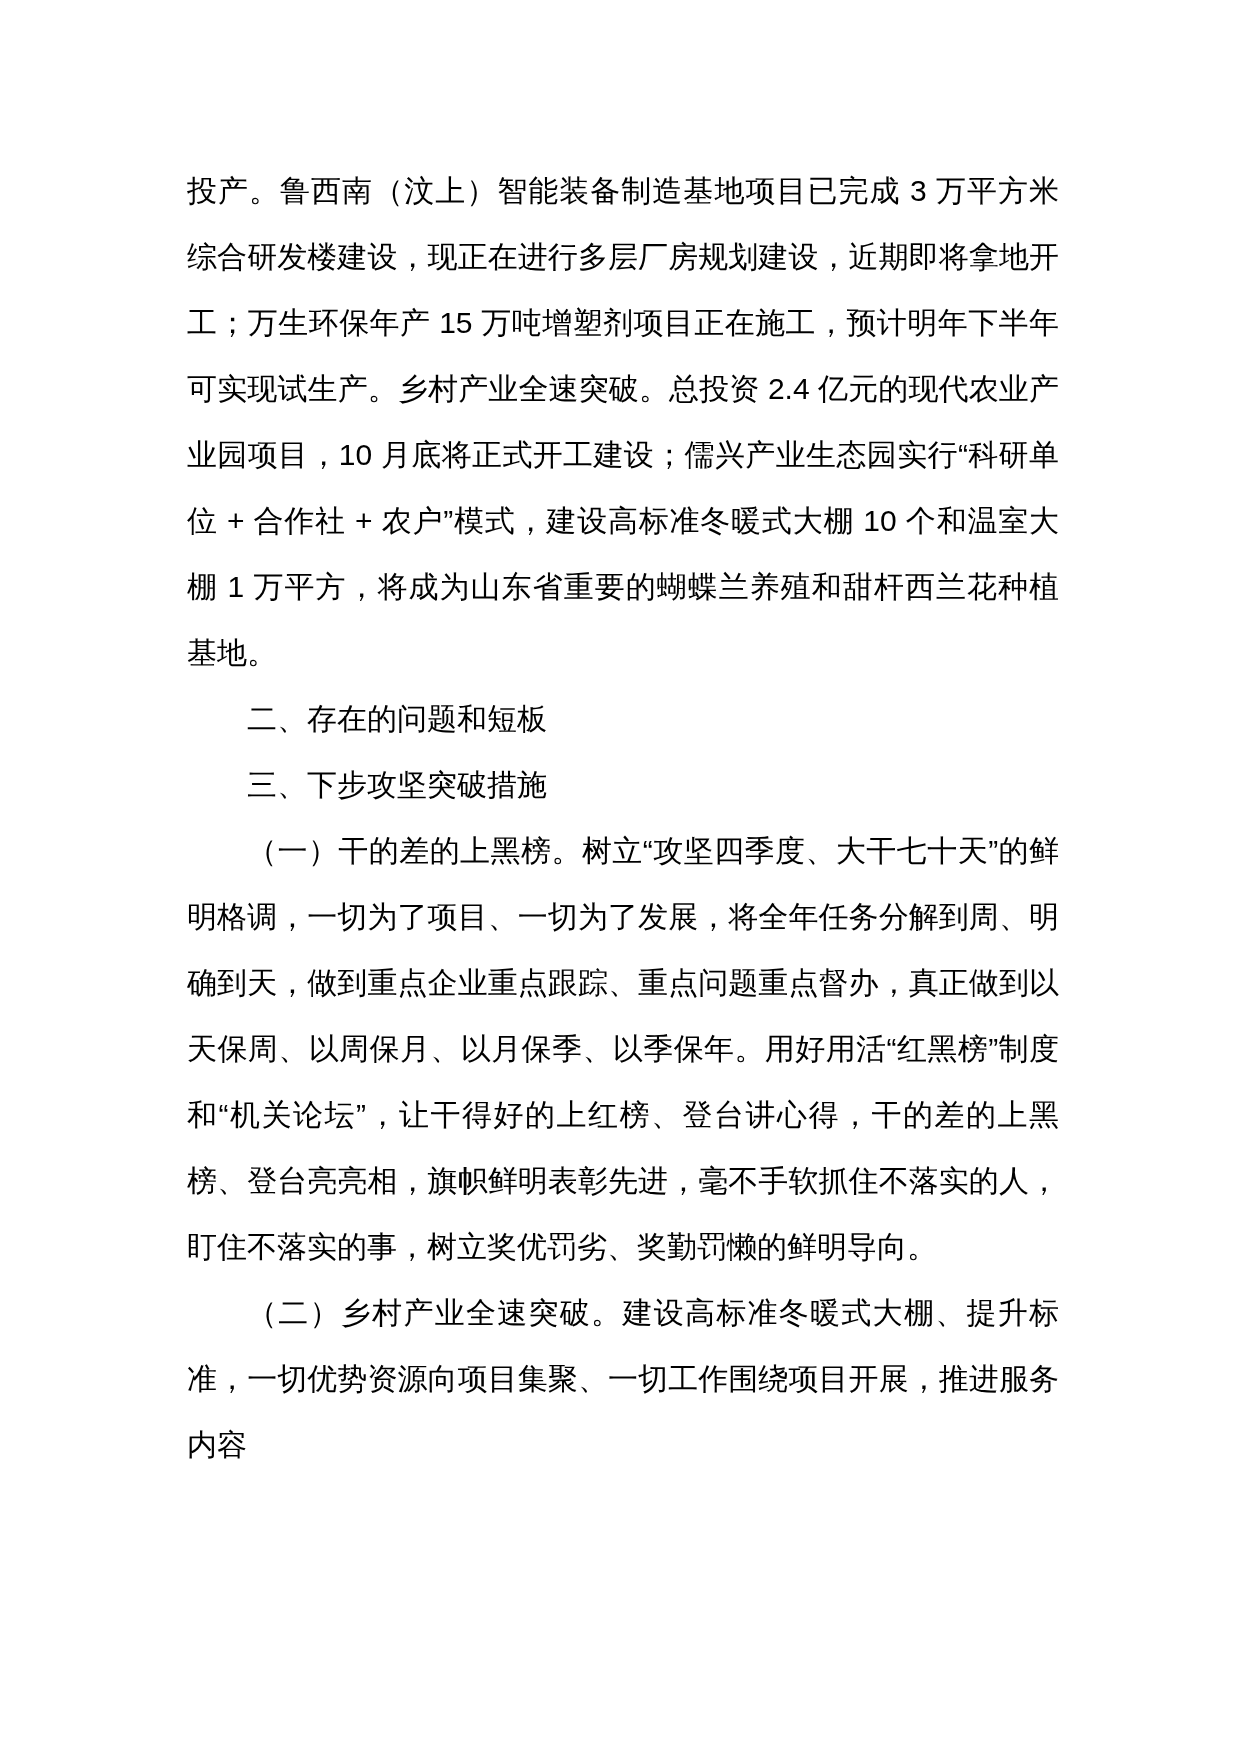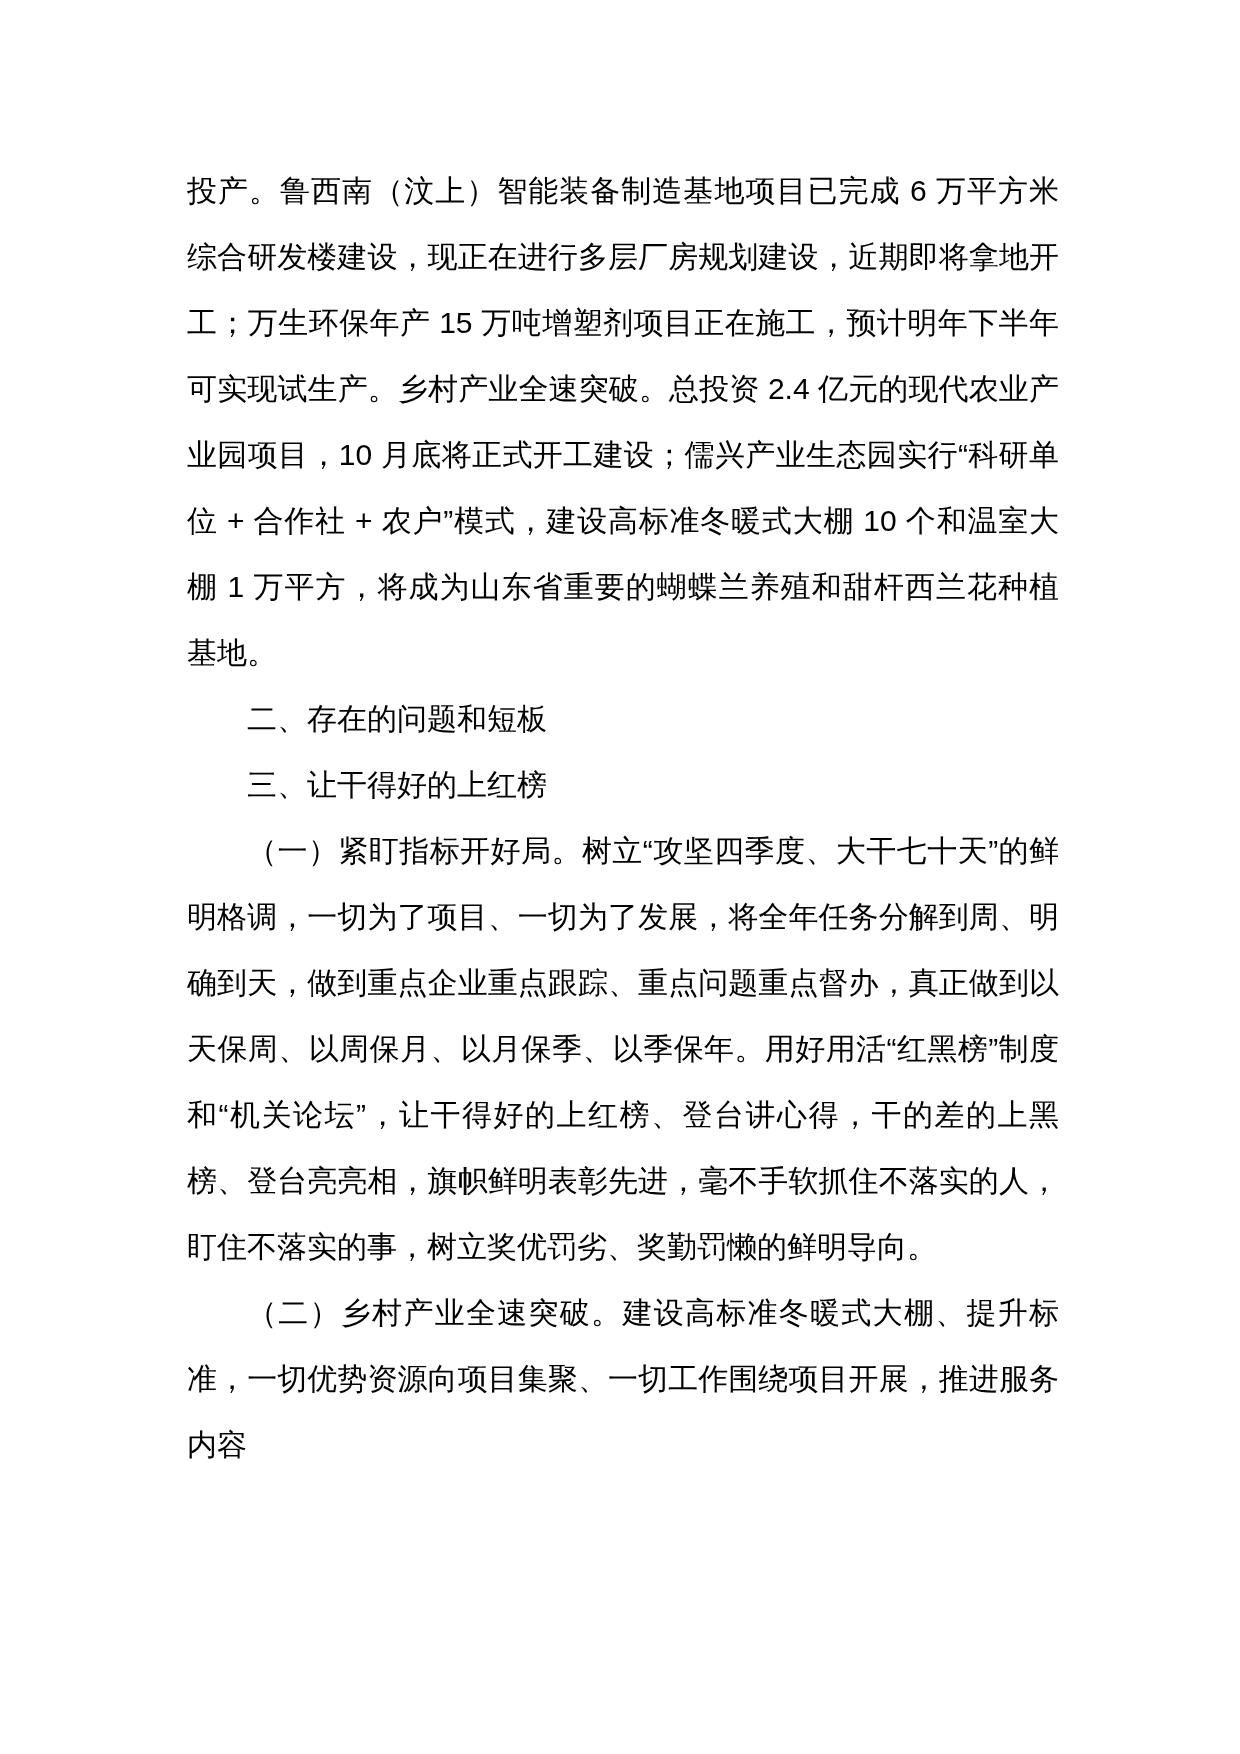--- a/index.html
+++ b/index.html
@@ -35,19 +35,19 @@
   }
   .seg-bold {
     font-weight: 400;
   }
 </style>
 </head>
 <body>
 
 <div class="page">
   <div class="doc-body">
-      <p><span>投产。鲁西南（汶上）智能装备制造基地项目已完成 6 万平方米综合研发楼建设，现正在进行多层厂房规划建设，近期即将拿地开工；万生环保年产 15 万吨增塑剂项目正在施工，预计明年下半年可实现试生产。乡村产业全速突破。总投资 2.4 亿元的现代农业产业园项目，10 月底将正式开工建设；儒兴产业生态园实行“科研单位 + 合作社 + 农户”模式，建设高标准冬暖式大棚 10 个和温室大棚 1 万平方，将成为山东省重要的蝴蝶兰养殖和甜杆西兰花种植基地。</span></p>
+      <p><span>投产。鲁西南（汶上）智能装备制造基地项目已完成 3 万平方米综合研发楼建设，现正在进行多层厂房规划建设，近期即将拿地开工；万生环保年产 15 万吨增塑剂项目正在施工，预计明年下半年可实现试生产。乡村产业全速突破。总投资 2.4 亿元的现代农业产业园项目，10 月底将正式开工建设；儒兴产业生态园实行“科研单位 + 合作社 + 农户”模式，建设高标准冬暖式大棚 10 个和温室大棚 1 万平方，将成为山东省重要的蝴蝶兰养殖和甜杆西兰花种植基地。</span></p>
       <p class="indent"><span class="seg-bold">二、存在的问题和短板</span></p>
-      <p class="indent"><span class="seg-bold">三、让干得好的上红榜</span></p>
-      <p class="indent"><span class="seg-bold">（一）紧盯指标开好局。</span><span>树立“攻坚四季度、大干七十天”的鲜明格调，一切为了项目、一切为了发展，将全年任务分解到周、明确到天，做到重点企业重点跟踪、重点问题重点督办，真正做到以天保周、以周保月、以月保季、以季保年。用好用活“红黑榜”制度和“机关论坛”，让干得好的上红榜、登台讲心得，干的差的上黑榜、登台亮亮相，旗帜鲜明表彰先进，毫不手软抓住不落实的人，盯住不落实的事，树立奖优罚劣、奖勤罚懒的鲜明导向。</span></p>
+      <p class="indent"><span class="seg-bold">三、下步攻坚突破措施</span></p>
+      <p class="indent"><span class="seg-bold">（一）干的差的上黑榜。</span><span>树立“攻坚四季度、大干七十天”的鲜明格调，一切为了项目、一切为了发展，将全年任务分解到周、明确到天，做到重点企业重点跟踪、重点问题重点督办，真正做到以天保周、以周保月、以月保季、以季保年。用好用活“红黑榜”制度和“机关论坛”，让干得好的上红榜、登台讲心得，干的差的上黑榜、登台亮亮相，旗帜鲜明表彰先进，毫不手软抓住不落实的人，盯住不落实的事，树立奖优罚劣、奖勤罚懒的鲜明导向。</span></p>
       <p class="indent"><span class="seg-bold">（二）乡村产业全速突破。</span><span>建设高标准冬暖式大棚、提升标准，一切优势资源向项目集聚、一切工作围绕项目开展，推进服务内容</span></p>
     </div>
 </div>
 
 </body></html>

